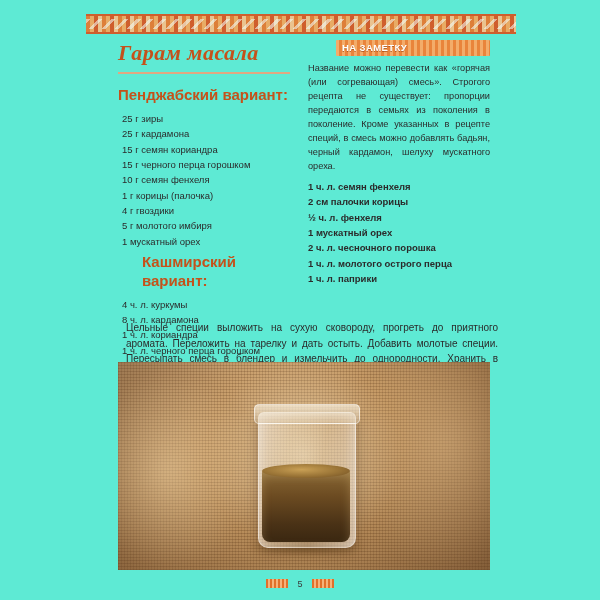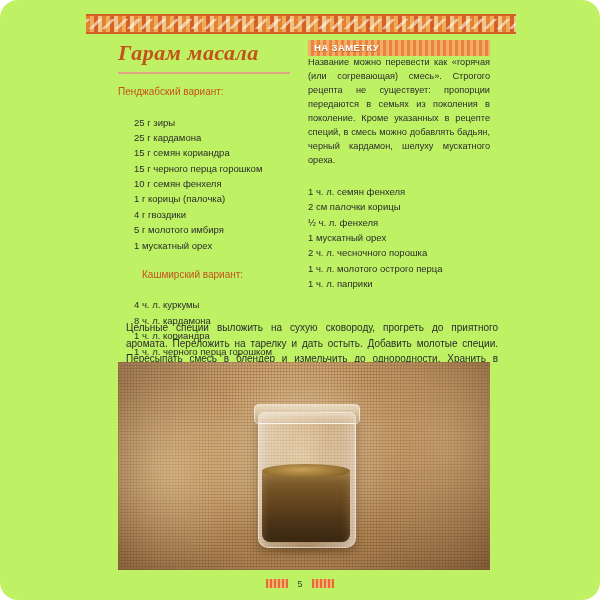--- a/index.html
+++ b/index.html
@@ -10,22 +10,21 @@
   body {
     width: 600px;
     height: 600px;
     font-family: "Liberation Sans", sans-serif;
     overflow: hidden;
   }
   .page {
     position: relative;
     width: 600px;
     height: 600px;
-    background: #bef264;
-    border-radius: 18px;
+    background: #5eead4;
   }
   
   .top-border {
     position: absolute;
     left: 86px;
     top: 14px;
     width: 430px;
     height: 16px;
     background:
       repeating-linear-gradient(90deg,
@@ -71,29 +70,29 @@
 
   
   .left-col {
     position: absolute;
     left: 118px;
     top: 86px;
     width: 182px;
   }
   .sec-head {
     color: #c4521b;
-    font-weight: normal;
-    font-size: 10px;
+    font-weight: bold;
+    font-size: 15px;
     margin: 0 0 6px 0;
     line-height: 1.25;
   }
   .sec-head.second { margin-top: 4px; padding-left: 24px; }
   ul.ing {
     list-style: none;
-    margin: 16px;
+    margin: 4px;
     padding: 0;
   }
   ul.ing li {
     font-size: 9.5px;
     color: #2b2b2b;
     line-height: 1.62;
     white-space: nowrap;
   }
 
   
@@ -104,41 +103,44 @@
     width: 182px;
   }
   .note-head-bar {
     position: relative;
     height: 16px;
     background:
       repeating-linear-gradient(90deg,
         #f3ac6a 0px, #f3ac6a 3px,
         #e9843b 3px, #e9843b 6px);
     border-radius: 1px;
+    margin-left: 28px;
   }
   .note-head-bar span {
     position: absolute;
     left: 6px;
     top: 2px;
     font-size: 9.5px;
     font-weight: bold;
     color: #ffffff;
     letter-spacing: 0.4px;
     text-shadow: 0 1px 0 rgba(150,60,10,0.6);
   }
   .note-body {
+    margin-top: 6px;
     font-size: 9.2px;
     line-height: 1.52;
     color: #2b2b2b;
     text-align: justify;
   }
   .note-list {
-    margin-top: 16px;
+    margin-top: 5px;
     list-style: none;
     padding: 0;
+    font-weight: bold;
   }
   .note-list li {
     font-size: 9.5px;
     color: #2b2b2b;
     line-height: 1.62;
     white-space: nowrap;
   }
 
   
   .method {

